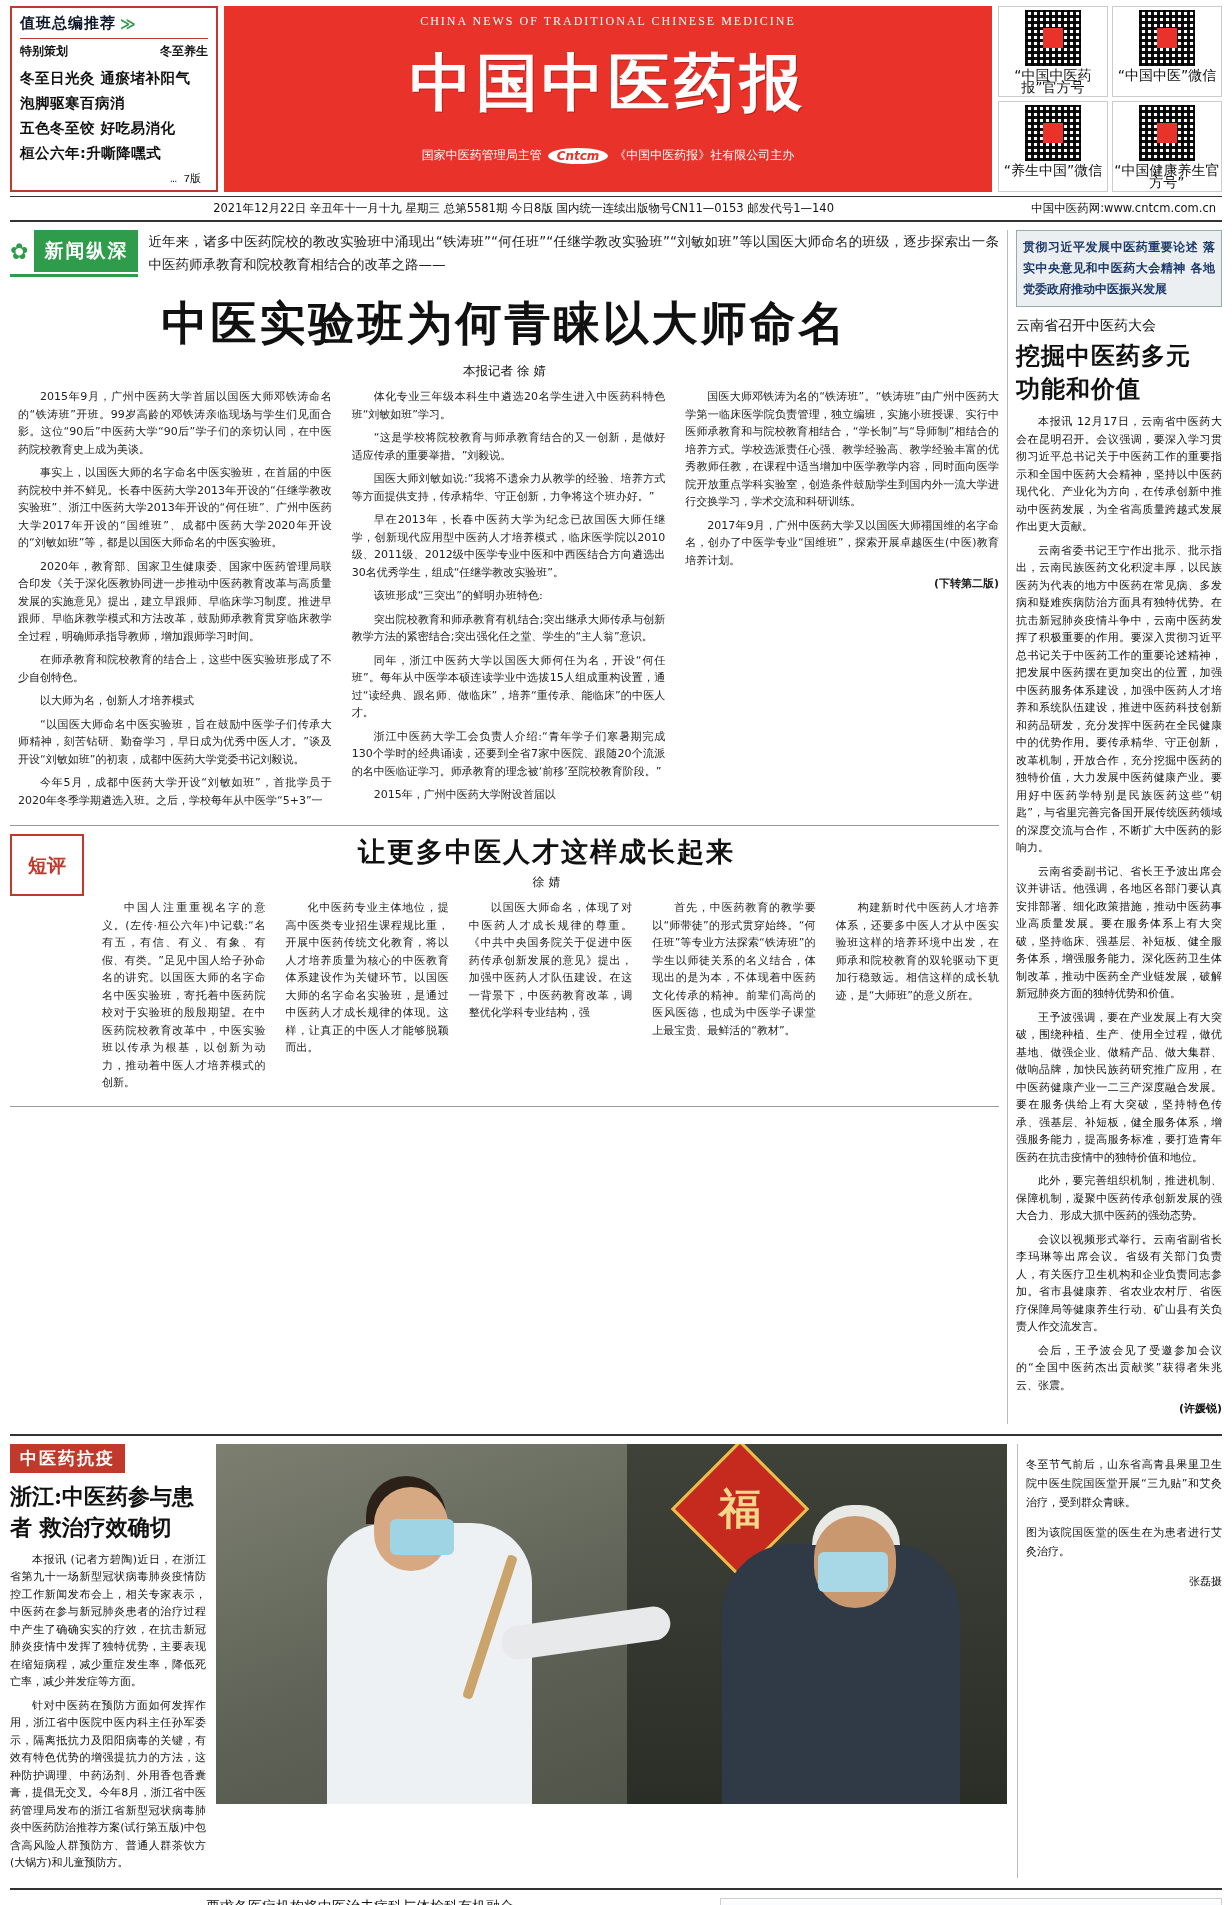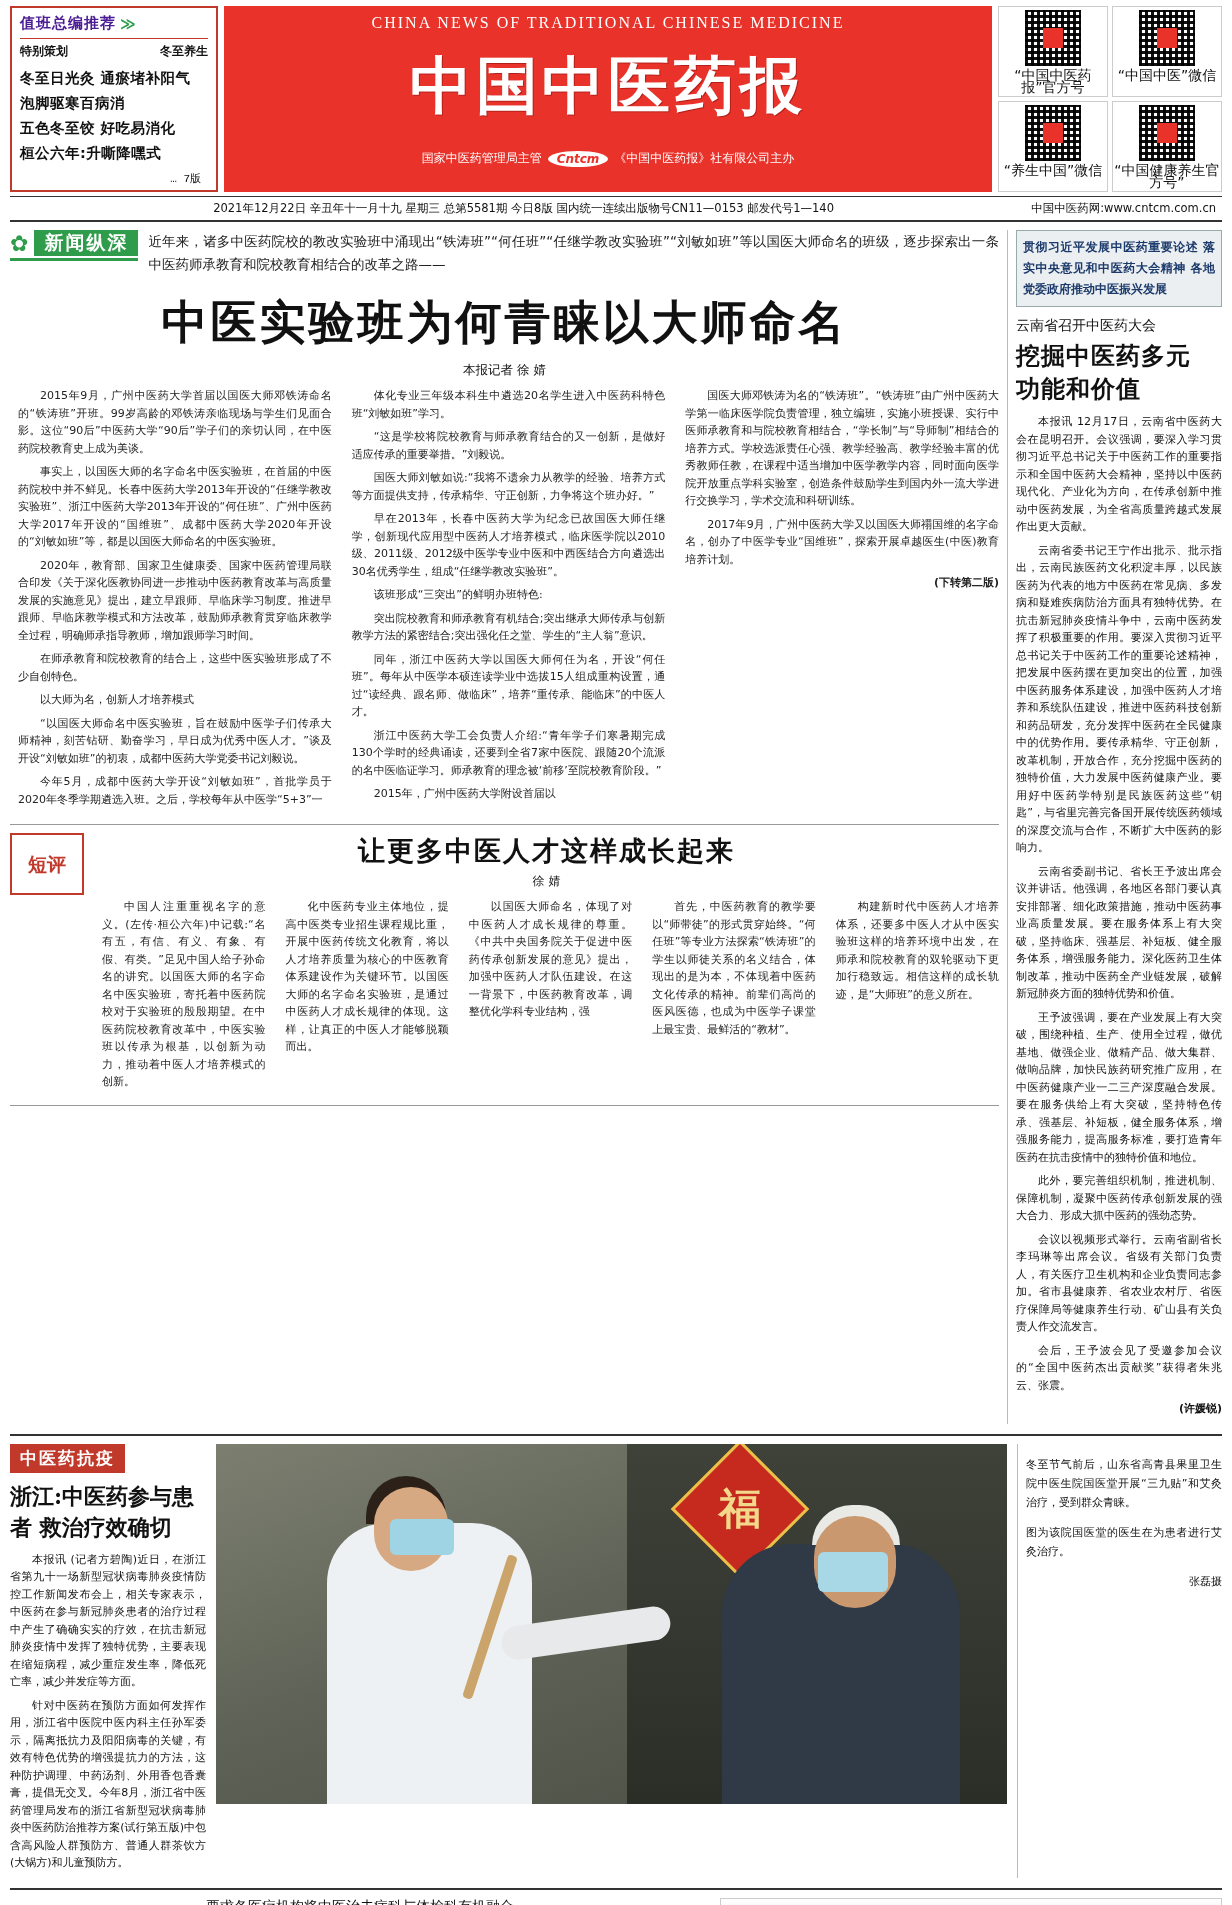--- a/index.html
+++ b/index.html
@@ -8,32 +8,32 @@
     background:#fff;
     font-family:"DejaVu Sans","Liberation Sans",sans-serif;
     color:#111;
   }
   .page{width:1232px;height:1905px;position:relative;background:#fff;box-sizing:border-box;padding:6px 10px;}
 
   
   .masthead{display:flex;align-items:stretch;height:186px;}
   .mh-left{width:208px;border:2px solid #c0392b;box-sizing:border-box;padding:6px 8px;position:relative;}
   .mh-left .rec{display:flex;align-items:center;gap:4px;}
-  .mh-left .rec-t{color:#4c1d95;font-weight:bold;font-size:15px;letter-spacing:1px;}
+  .mh-left .rec-t{color:#0f172a;font-weight:bold;font-size:15px;letter-spacing:1px;}
   .mh-left .rec-arrows{color:#2e9c4a;font-size:15px;font-weight:bold;letter-spacing:-2px;}
   .mh-left hr{border:none;border-top:1px solid #c0392b;margin:5px 0 4px;}
   .mh-left .sub{display:flex;justify-content:space-between;font-size:12px;color:#111;font-weight:bold;}
   .mh-left .sub .l{color:#111;}
   .mh-left .sub .r{color:#111;}
   .mh-left ul{list-style:none;margin:6px 0 0;padding:0;}
   .mh-left li{font-size:14.5px;font-weight:bold;line-height:25px;letter-spacing:0.5px;}
   .mh-left .pg{position:absolute;right:15px;bottom:4px;font-size:11px;font-family:Liberation Mono, monospace;}
 
   .mh-mid{flex:1;background:#e8322a;margin:0 6px;position:relative;color:#fff;text-align:center;display:flex;flex-direction:column;align-items:center;justify-content:flex-start;}
-  .mh-mid .eng{font-size:16px;letter-spacing:2px;margin-top:8px;font-family:"Liberation Serif",serif;}
+  .mh-mid .eng{font-size:12px;letter-spacing:2px;margin-top:8px;font-family:"Liberation Serif",serif;}
   .mh-mid .title{
     font-size:62px;font-weight:bold;letter-spacing:4px;margin-top:12px;color:#fff;
     font-family:"DejaVu Serif","Liberation Serif",serif;text-shadow:1px 1px 0 #b3201a;
   }
   .mh-mid .spons{font-size:12px;margin-top:22px;display:flex;align-items:center;gap:6px;}
   .mh-mid .logo-oval{display:inline-block;background:#fff;color:#e8322a;border-radius:50%;padding:1px 9px;font-size:12px;font-weight:bold;font-style:italic;}
 
   .mh-right{width:224px;display:grid;grid-template-columns:1fr 1fr;grid-template-rows:1fr 1fr;gap:4px;}
   .qr{border:1px solid #ccc;box-sizing:border-box;display:flex;flex-direction:column;align-items:center;justify-content:flex-start;padding:3px 0 0;}
   .qr .code{width:56px;height:56px;background:
@@ -48,21 +48,21 @@
   .infobar .center{flex:1;text-align:center;}
 
   
   .lead{display:flex;margin-top:8px;}
   .lead-main{flex:1;padding-right:8px;}
   .lead-right{width:206px;border-left:1px solid #bbb;padding-left:8px;}
 
   .badge-row{display:flex;align-items:flex-start;gap:10px;}
   .badge{display:flex;align-items:center;gap:6px;border-bottom:3px solid #2e9c4a;padding-bottom:2px;}
   .badge .leaf{color:#2e9c4a;font-size:22px;}
-  .badge .btxt{background:#2e9c4a;color:#fff;font-size:19px;font-weight:bold;padding:0 10px;letter-spacing:2px;}
+  .badge .btxt{background:#2e9c4a;color:#fff;font-size:19px;font-weight:bold;padding:8px 10px;letter-spacing:2px;}
   .standfirst{flex:1;font-size:13.5px;line-height:23px;text-align:justify;color:#222;}
 
   .headline{font-size:46px;font-weight:bold;text-align:center;letter-spacing:3px;margin:16px 0 8px;font-family:"DejaVu Serif","Liberation Serif",serif;}
   .byline{text-align:center;font-size:12.5px;margin-bottom:8px;}
 
   .cols3{display:flex;gap:12px;font-size:11px;line-height:17.5px;text-align:justify;color:#222;}
   .cols3 .c{flex:1;margin-left:8px;}
   .cols3 p{margin:0 0 6px;text-indent:2em;}
   .jump{text-align:right;font-weight:bold;}
 

